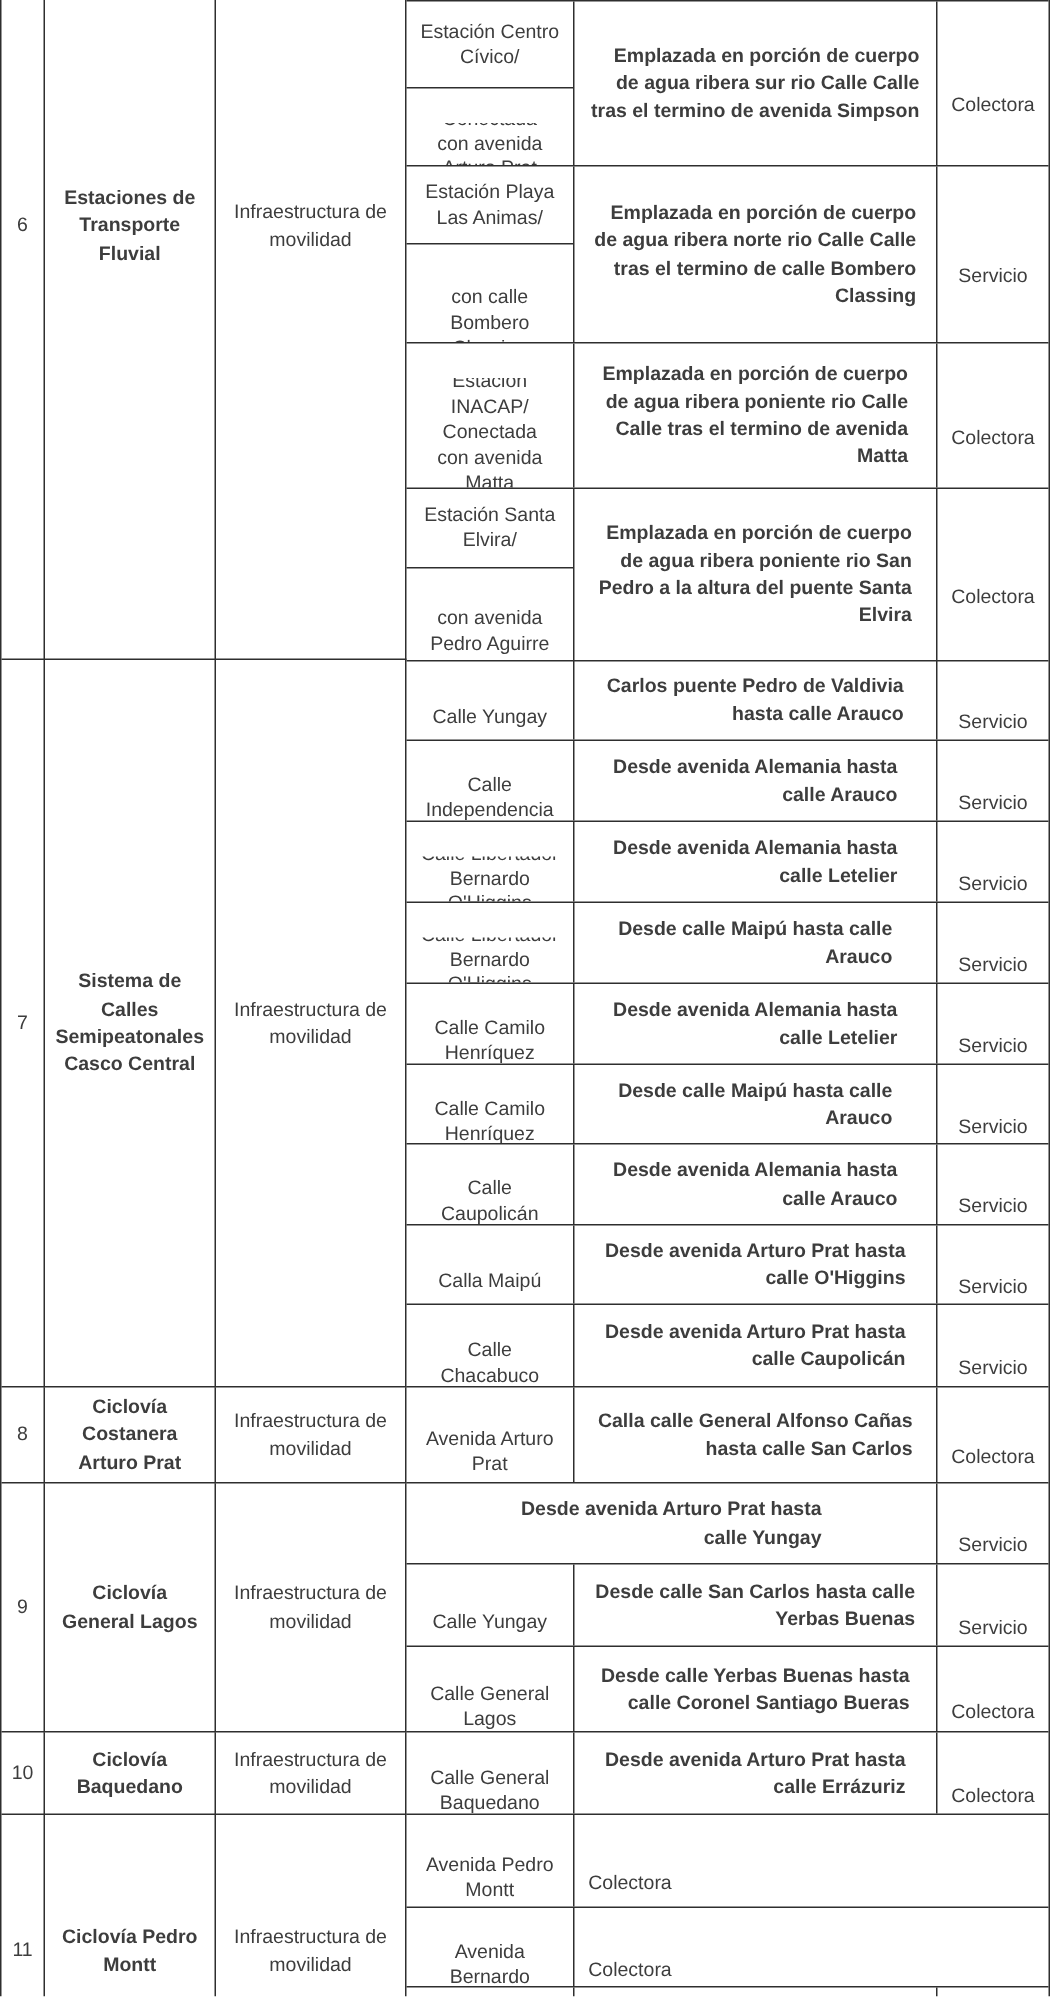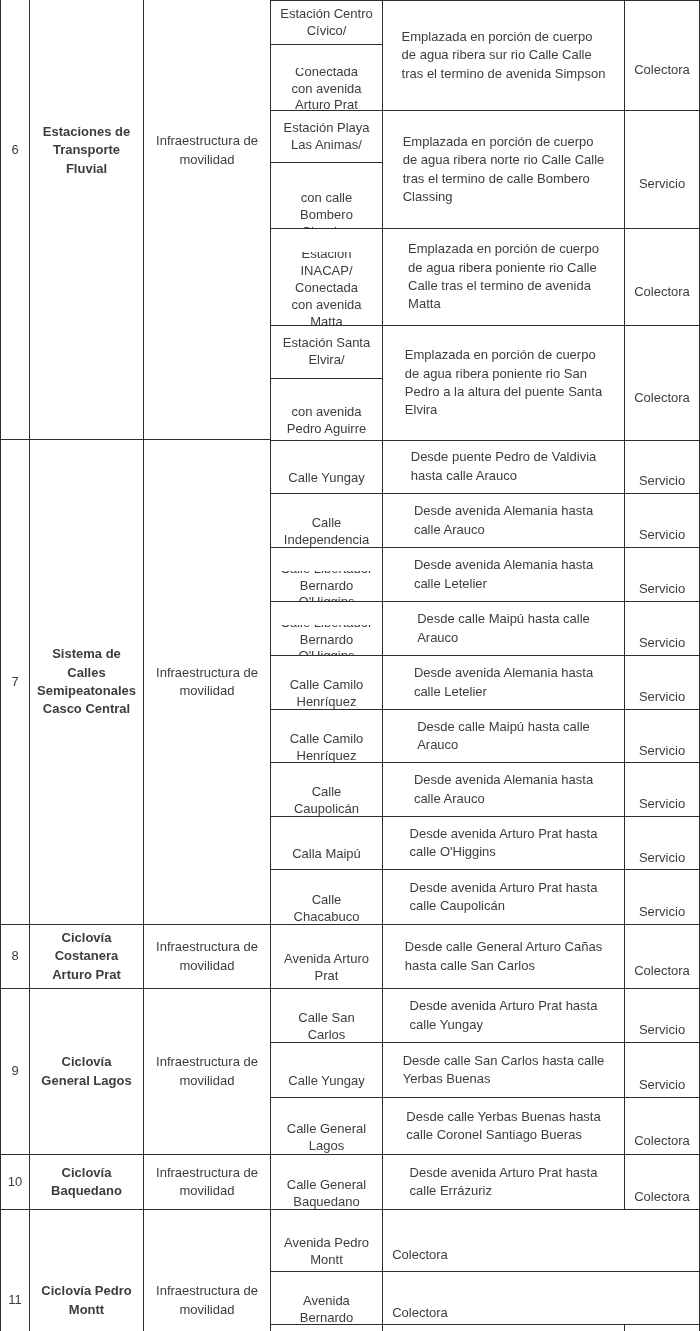--- a/index.html
+++ b/index.html
@@ -52,22 +52,22 @@
     display: flex; align-items: center; justify-content: center;
     text-align: center; white-space: pre-line;
     line-height: 1.3; padding: 1px 4px; overflow: hidden;
   }
   .scell.top { flex: none; border-bottom: 1.5px solid #2e2e2e; }
   .scell.fill { flex: 1; margin-top: 23px; }
   .desc {
     flex: 1; min-width: 0;
     border-right: 1.5px solid #2e2e2e;
     display: flex; align-items: center; justify-content: center;
-    text-align: left; white-space: pre-line;
-    line-height: 1.42; padding: 2px 6px;
+    text-align: right; white-space: pre-line;
+    line-height: 1.42; padding: 2px 6px; font-weight: bold;
   }
   .klass {
     width: 74px; flex: none;
     display: flex; align-items: center; justify-content: center;
     text-align: center; padding: 1px 2px; margin-top: 28px;
   }
 </style>
 </head>
 <body>
 
@@ -77,21 +77,21 @@
     <div class="sec sec-6 bordered" style="height:440px">
       <div class="labelcell num">6</div>
       <div class="labelcell name">Estaciones de
 Transporte
 Fluvial</div>
       <div class="labelcell cat">Infraestructura de
 movilidad</div>
       <div class="rows topline">
         <div class="item" style="height:110px">
           <div class="street">
-            <div class="scell top" style="height:44px">Estación Centro
+            <div class="scell top" style="height:58px">Estación Centro
 Cívico/</div>
             <div class="scell fill">Conectada
 con avenida
 Arturo Prat</div>
           </div>
           <div class="desc">Emplazada en porción de cuerpo
 de agua ribera sur rio Calle Calle
 tras el termino de avenida Simpson</div>
           <div class="klass">Colectora</div>
         </div>
@@ -148,21 +148,21 @@
 Calles
 Semipeatonales
 Casco Central</div>
       <div class="labelcell cat">Infraestructura de
 movilidad</div>
       <div class="rows">
         <div class="item" style="height:54px">
           <div class="street">
               <div class="scell fill">Calle Yungay</div>
             </div>
-          <div class="desc">Desde puente Pedro de Valdivia
+          <div class="desc">Carlos puente Pedro de Valdivia
 hasta calle Arauco</div>
           <div class="klass">Servicio</div>
         </div>
         <div class="item" style="height:54px">
           <div class="street">
               <div class="scell fill">Calle
 Independencia</div>
             </div>
           <div class="desc">Desde avenida Alemania hasta
 calle Arauco</div>
@@ -241,39 +241,35 @@
 Costanera
 Arturo Prat</div>
       <div class="labelcell cat">Infraestructura de
 movilidad</div>
       <div class="rows">
         <div class="item" style="height:64px">
           <div class="street">
               <div class="scell fill">Avenida Arturo
 Prat</div>
             </div>
-          <div class="desc">Desde calle General Arturo Cañas
+          <div class="desc">Calla calle General Alfonso Cañas
 hasta calle San Carlos</div>
           <div class="klass">Colectora</div>
         </div>
       </div>
     </div>
 
     <div class="sec bordered" style="height:166px">
       <div class="labelcell num">9</div>
       <div class="labelcell name">Ciclovía
 General Lagos</div>
       <div class="labelcell cat">Infraestructura de
 movilidad</div>
       <div class="rows">
         <div class="item" style="height:54px">
-          <div class="street">
-              <div class="scell fill">Calle San
-Carlos</div>
-            </div>
           <div class="desc">Desde avenida Arturo Prat hasta
 calle Yungay</div>
           <div class="klass">Servicio</div>
         </div>
         <div class="item" style="height:55px">
           <div class="street">
               <div class="scell fill">Calle Yungay</div>
             </div>
           <div class="desc">Desde calle San Carlos hasta calle
 Yerbas Buenas</div>

